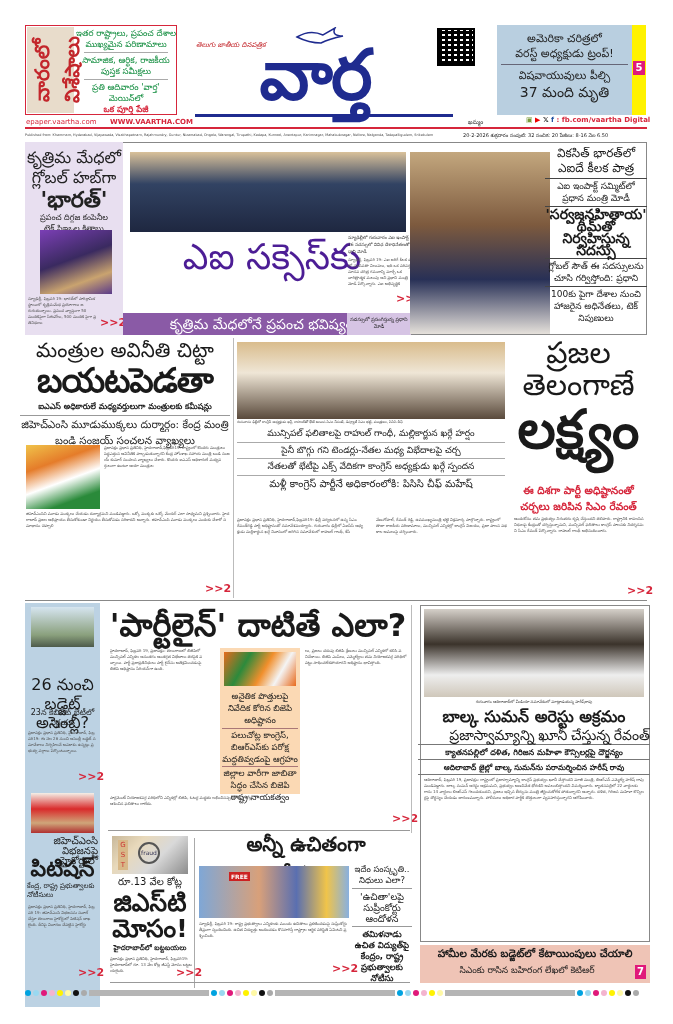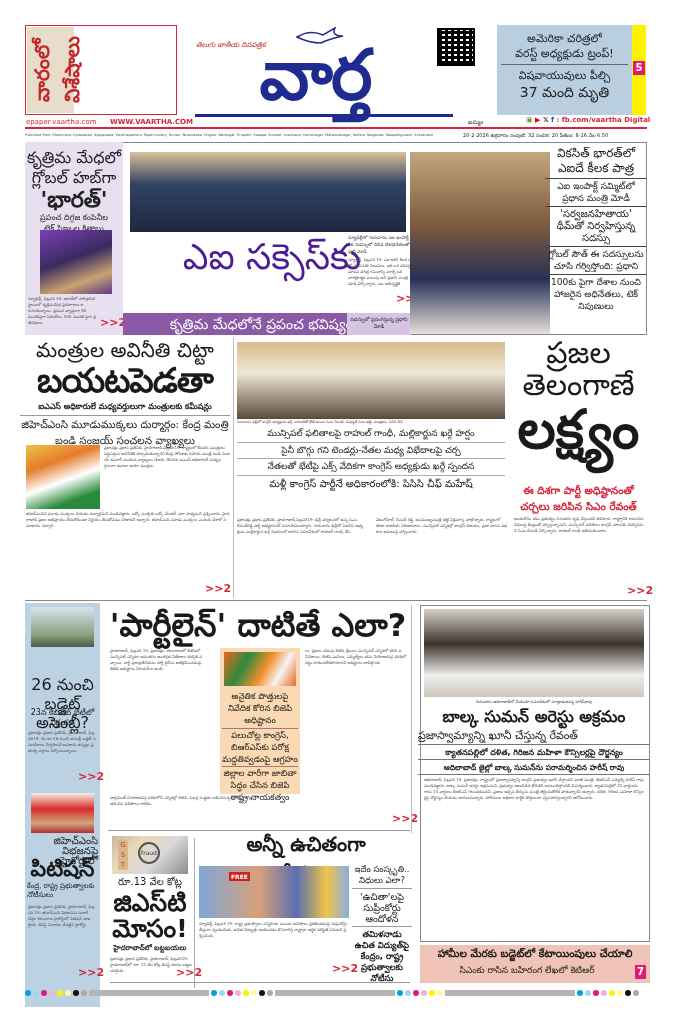--- a/index.html
+++ b/index.html
@@ -94,21 +94,21 @@
   .bjp-box { left: 220px; top: 648px; width: 80px; height: 146px; background: #fbd9b4; }
   .bjp-photo { left: 224px; top: 652px; width: 72px; height: 34px; background: linear-gradient(120deg,#e86a1c,#2c8a3c 30%,#f18f2c 55%,#f4f4f4 75%,#e86a1c); }
   .bjp-t { left: 222px; width: 76px; font-size: 8.5px; line-height: 12px; text-align: center; }
   .party-txt2 { left: 305px; top: 648px; width: 103px; height: 120px; }
   .party-txt3 { left: 110px; top: 795px; width: 298px; height: 28px; column-count: 2; column-gap: 8px; }
   .vline2 { left: 411px; top: 605px; width: 1px; height: 228px; background: #bbb; }
 
   .harish-photo { left: 424px; top: 609px; width: 220px; height: 88px; background: linear-gradient(180deg,#d5d0c9 0%,#3b332b 40%,#eeeeee 75%,#cfc7ba 100%); }
   .harish-cap { left: 424px; top: 699px; width: 220px; font-size: 4px; text-align: center; color: #444; }
   .harish-h { left: 418px; top: 706px; width: 232px; font-size: 16px; font-weight: bold; text-align: center; line-height: 22px; }
-  .harish-s1 { left: 418px; top: 728px; width: 232px; font-size: 11px; text-align: left; line-height: 16px; border-bottom: 1px solid #777; }
+  .harish-s1 { left: 418px; top: 728px; width: 232px; font-size: 14px; text-align: right; line-height: 16px; border-bottom: 1px solid #777; font-family: Liberation Serif, serif; }
   .harish-s2 { left: 418px; top: 746px; width: 232px; font-size: 8px; font-weight: bold; text-align: center; line-height: 13px; border-bottom: 1px solid #777; }
   .harish-s3 { left: 418px; top: 761px; width: 232px; font-size: 7.5px; font-weight: bold; text-align: center; line-height: 13px; border-bottom: 1px solid #777; }
   .harish-txt { left: 424px; top: 777px; width: 222px; height: 160px; }
   .harish-box { left: 420px; top: 605px; width: 230px; height: 337px; border: 1px solid #888; }
 
   .gst-photo { left: 112px; top: 836px; width: 76px; height: 38px; background: linear-gradient(135deg,#c8b89a,#e8d9bb 30%,#d9d9d9 60%,#8c8c8c); }
   .gst-s1 { left: 106px; top: 876px; width: 88px; font-size: 10px; text-align: center; }
   .gst-h { left: 106px; top: 890px; width: 88px; font-size: 25px; font-weight: bold; text-align: center; line-height: 26px; }
   .gst-s2 { left: 106px; top: 944px; width: 88px; font-size: 7px; font-weight: bold; text-align: center; }
   .gst-t { left: 110px; top: 956px; width: 82px; height: 22px; }
@@ -129,20 +129,30 @@
   .dot { position: absolute; width: 6px; height: 6px; border-radius: 50%; }
   .graybar { position: absolute; height: 6px; background: #b5b5b5; }
 </style>
 </head>
 <body>
 
 <div class="abs sunday-box">
   <div class="abs sunday-brand">
     <div class="sunday-brand-txt">వారంలో విశేషాలు</div>
   </div>
+  <div class="abs sunday-list">
+    <div>ఇతర రాష్ట్రాలు, ప్రపంచ దేశాల</div>
+    <div>ముఖ్యమైన పరిణామాలు</div>
+    <div class="sep"></div>
+    <div>సామాజిక, ఆర్థిక, రాజకీయ</div>
+    <div>పుస్తక సమీక్షలు</div>
+    <div class="sep"></div>
+    <div>ప్రతి ఆదివారం 'వార్త' మెయిన్‌లో</div>
+    <div class="red">ఒక పూర్తి పేజీ</div>
+  </div>
 </div>
 
 <div class="abs logo-tag">తెలుగు జాతీయ దినపత్రిక</div>
 <svg class="abs dove" viewBox="0 0 50 18">
   <path d="M2 10 Q15 2 28 8 L40 1 Q36 9 48 9 Q34 12 26 16 Q14 16 2 10 Z" fill="none" stroke="#1f2b8f" stroke-width="1.5"></path>
 </svg>
 <div class="abs logo-word">వార్త</div>
 <div class="abs blueline"></div>
 
 <div class="abs qr"></div>
@@ -192,21 +202,21 @@
   <div class="blurtext" style="font-size:4.5px;line-height:7px;color:#333;">న్యూఢిల్లీలో గురువారం ఎఐ ఇంపాక్ట్ 2026 సదస్సులో వివిధ దేశాధినేతలతో ప్రధాని మోడీ</div>
   <div class="blurtext" style="margin-top:2px;">న్యూఢిల్లీ, ఫిబ్రవరి 19: ఎఐ జరిగే కీలక చర్చలో మానవతా విలువలు, ఇది ఒక పరివర్తన, మానవ చరిత్ర గమనాన్ని మార్చే ఒక చారిత్రాత్మక మలుపు అని ప్రధాని మంత్రి మోడీ పేర్కొన్నారు. ఎఐ అభివృద్ధికి</div>
 </div>
 <div class="abs more" style="left:396px;top:292px;">&gt;&gt;2</div>
 <div class="abs ts-cap2">సదస్సులో ప్రసంగిస్తున్న ప్రధాని మోడీ</div>
 
 <div class="abs modi"></div>
 <div class="abs ts-right">
   <div class="h">వికసిత్ భారత్‌లో ఎఐదే కీలక పాత్ర</div>
   <div class="s">ఎఐ ఇంపాక్ట్ సమ్మిట్‌లో ప్రధాన మంత్రి మోడీ</div>
-  <div class="s" style="font-size:10px;">'సర్వజనహితాయ' థీమ్‌తో నిర్వహిస్తున్న సదస్సు</div>
+  <div class="s" style="font-size:14px;font-weight:bold;">'సర్వజనహితాయ' థీమ్‌తో నిర్వహిస్తున్న సదస్సు</div>
   <div class="s">గ్లోబల్ సౌత్ ఈ సదస్సులను చూసి గర్విస్తోంది: ప్రధాని</div>
   <div class="s">100కు పైగా దేశాల నుంచి హాజరైన అధినేతలు, టెక్ నిపుణులు</div>
 </div>
 
 <div class="abs s2-head1">మంత్రుల అవినీతి చిట్టా</div>
 <div class="abs s2-head2">బయటపెడతా</div>
 <div class="abs s2-sub1">ఐఎఎస్ అధికారులే మధ్యవర్తులుగా మంత్రులకు కమీషన్లు</div>
 <div class="abs s2-sub2">జిహెచ్ఎంసి మూడుముక్కలు దుర్మార్గం: కేంద్ర మంత్రి బండి సంజయ్ సంచలన వ్యాఖ్యలు</div>
 <div class="abs bandi"></div>
 <div class="abs s2-txt1 blurtext">ప్రజాపక్షం ప్రధాన ప్రతినిధి, హైదరాబాద్,ఫిబ్రవరి19: రాష్ట్రంలో కొందరు మంత్రులు పెద్దఎత్తున అవినీతికి పాల్పడుతున్నారని కేంద్ర హోంశాఖ సహాయ మంత్రి బండి సంజయ్ కుమార్ సంచలన వ్యాఖ్యలు చేశారు. కొందరు ఐఎఎస్ అధికారులే మధ్యవర్తులుగా ఉంటూ ఆయా మంత్రుల</div>

